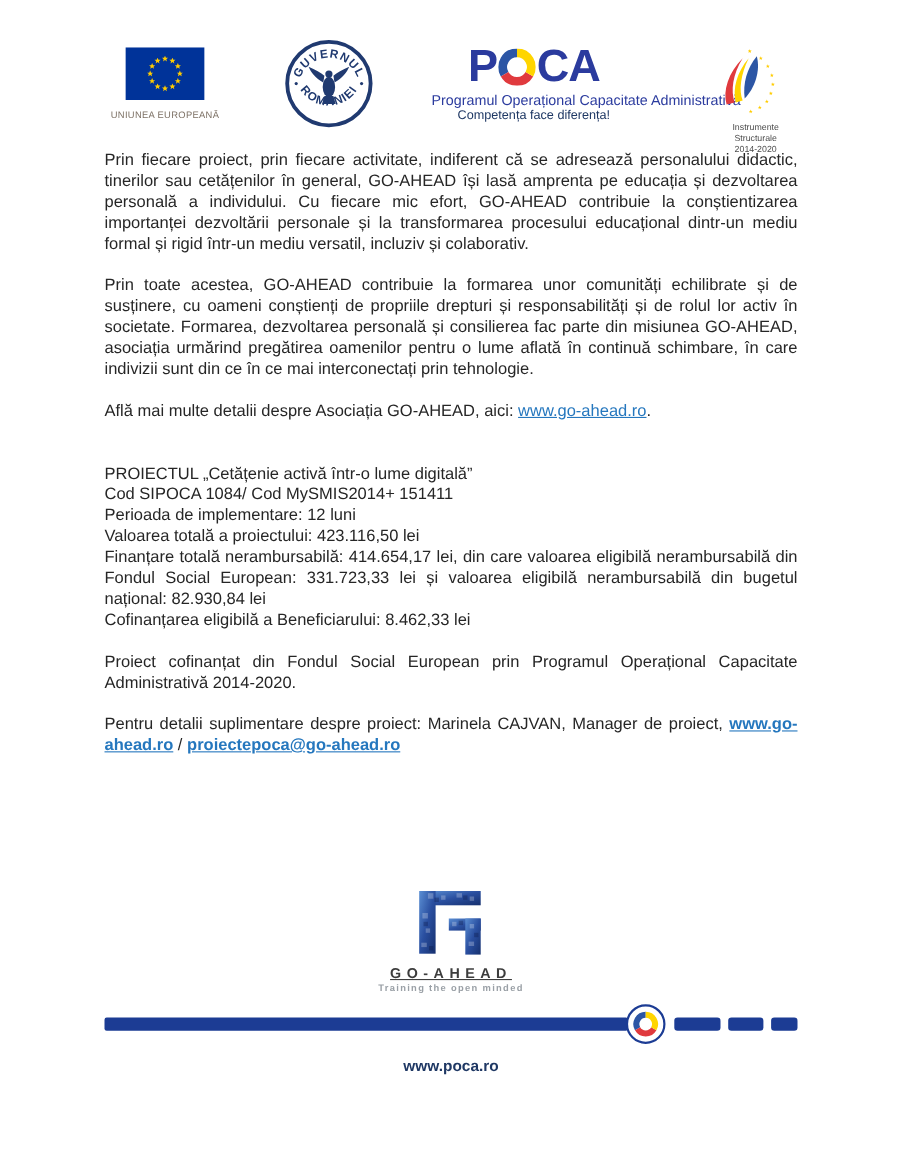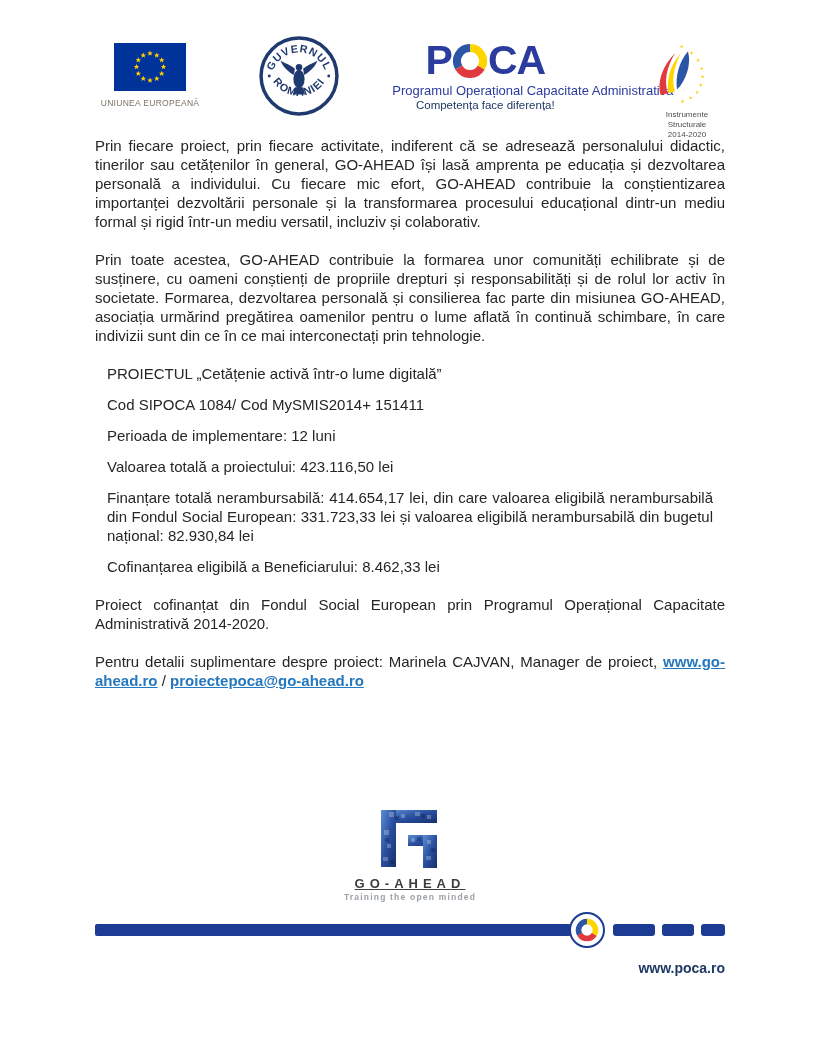--- a/index.html
+++ b/index.html
@@ -21,33 +21,33 @@
   .poca-slogan{font-size:11.5px;color:#1f3864;font-weight:normal;margin-top:1px;}
   .is-logo{width:96px;margin-top:4px;}
   .is-caption{font-size:8px;font-weight:normal;color:#4d4d4d;line-height:1.25;margin-left:20px;}
 
   
   p.just{text-align:justify;font-size:15px;line-height:19px;margin:0 0 19px 0;}
   .afla{font-size:15px;line-height:19px;margin:0 0 38px 0;}
   a.link{color:#2577be;text-decoration:underline;cursor:pointer;}
   a.link-bold{font-weight:bold;}
   .project{font-size:15px;line-height:19px;text-align:justify;margin:0 0 19px 0;}
-  .pline{margin:12px;}
+  .pline{margin:0;}
 
   
   .footer{position:absolute;left:95px;right:95px;top:810px;text-align:center;}
   .galogo-name{font-size:13px;font-weight:bold;letter-spacing:5px;color:#3d3d3d;margin-top:4px;text-decoration:underline;}
   .galogo-tag{font-size:8.5px;color:#9aa0a6;letter-spacing:1.2px;margin-top:1px;font-weight:bold;}
   .note{font-style:italic;font-weight:bold;color:#1f3864;font-size:14px;line-height:20px;margin-top:11px;}
   .bar-row{display:flex;align-items:center;gap:7px;margin-top:9px;height:38px;}
   .bar-long{flex:1;height:12px;background:#1c3c94;border-radius:2px;}
   .bar-circle{flex:0 0 auto;margin-left:-10px;}
   .seg{height:12px;background:#1c3c94;border-radius:3px;}
   .seg1{width:42px;}.seg2{width:32px;}.seg3{width:24px;}
-  .website{font-size:14px;font-weight:bold;color:#1f3864;margin-top:11px;text-align:right;}
+  .website{font-size:14px;font-weight:bold;color:#1f3864;margin-top:11px;}
 </style>
 </head>
 <body>
 
 <div class="page">
   <div class="content">
 
     <div class="logos">
 
       <div class="logo eu-logo">
@@ -128,20 +128,21 @@
           <div>Instrumente Structurale</div>
           <div>2014-2020</div>
         </div>
       </div>
     </div>
 
     <p class="just">Prin fiecare proiect, prin fiecare activitate, indiferent că se adresează personalului didactic, tinerilor sau cetățenilor în general, GO-AHEAD își lasă amprenta pe educația și dezvoltarea personală a individului. Cu fiecare mic efort, GO-AHEAD contribuie la conștientizarea importanței dezvoltării personale și la transformarea procesului educațional dintr-un mediu formal și rigid într-un mediu versatil, incluziv și colaborativ.</p>
 
     <p class="just">Prin toate acestea, GO-AHEAD contribuie la formarea unor comunități echilibrate și de susținere, cu oameni conștienți de propriile drepturi și responsabilități și de rolul lor activ în societate. Formarea, dezvoltarea personală și consilierea fac parte din misiunea GO-AHEAD, asociația urmărind pregătirea oamenilor pentru o lume aflată în continuă schimbare, în care indivizii sunt din ce în ce mai interconectați prin tehnologie.</p>
 
+    <p class="afla"><span>Află mai multe detalii despre Asociația GO-AHEAD, aici: </span><a class="link">www.go-ahead.ro</a><span>.</span></p>
 
     <div class="project">
       <div class="pline">PROIECTUL „Cetățenie activă într-o lume digitală”</div>
       <div class="pline">Cod SIPOCA 1084/ Cod MySMIS2014+ 151411</div>
       <div class="pline">Perioada de implementare: 12 luni</div>
       <div class="pline">Valoarea totală a proiectului: 423.116,50 lei</div>
       <div class="pline">Finanțare totală nerambursabilă: 414.654,17 lei, din care valoarea eligibilă nerambursabilă din Fondul Social European: 331.723,33 lei și valoarea eligibilă nerambursabilă din bugetul național: 82.930,84 lei</div>
       <div class="pline">Cofinanțarea eligibilă a Beneficiarului: 8.462,33 lei</div>
     </div>
 

